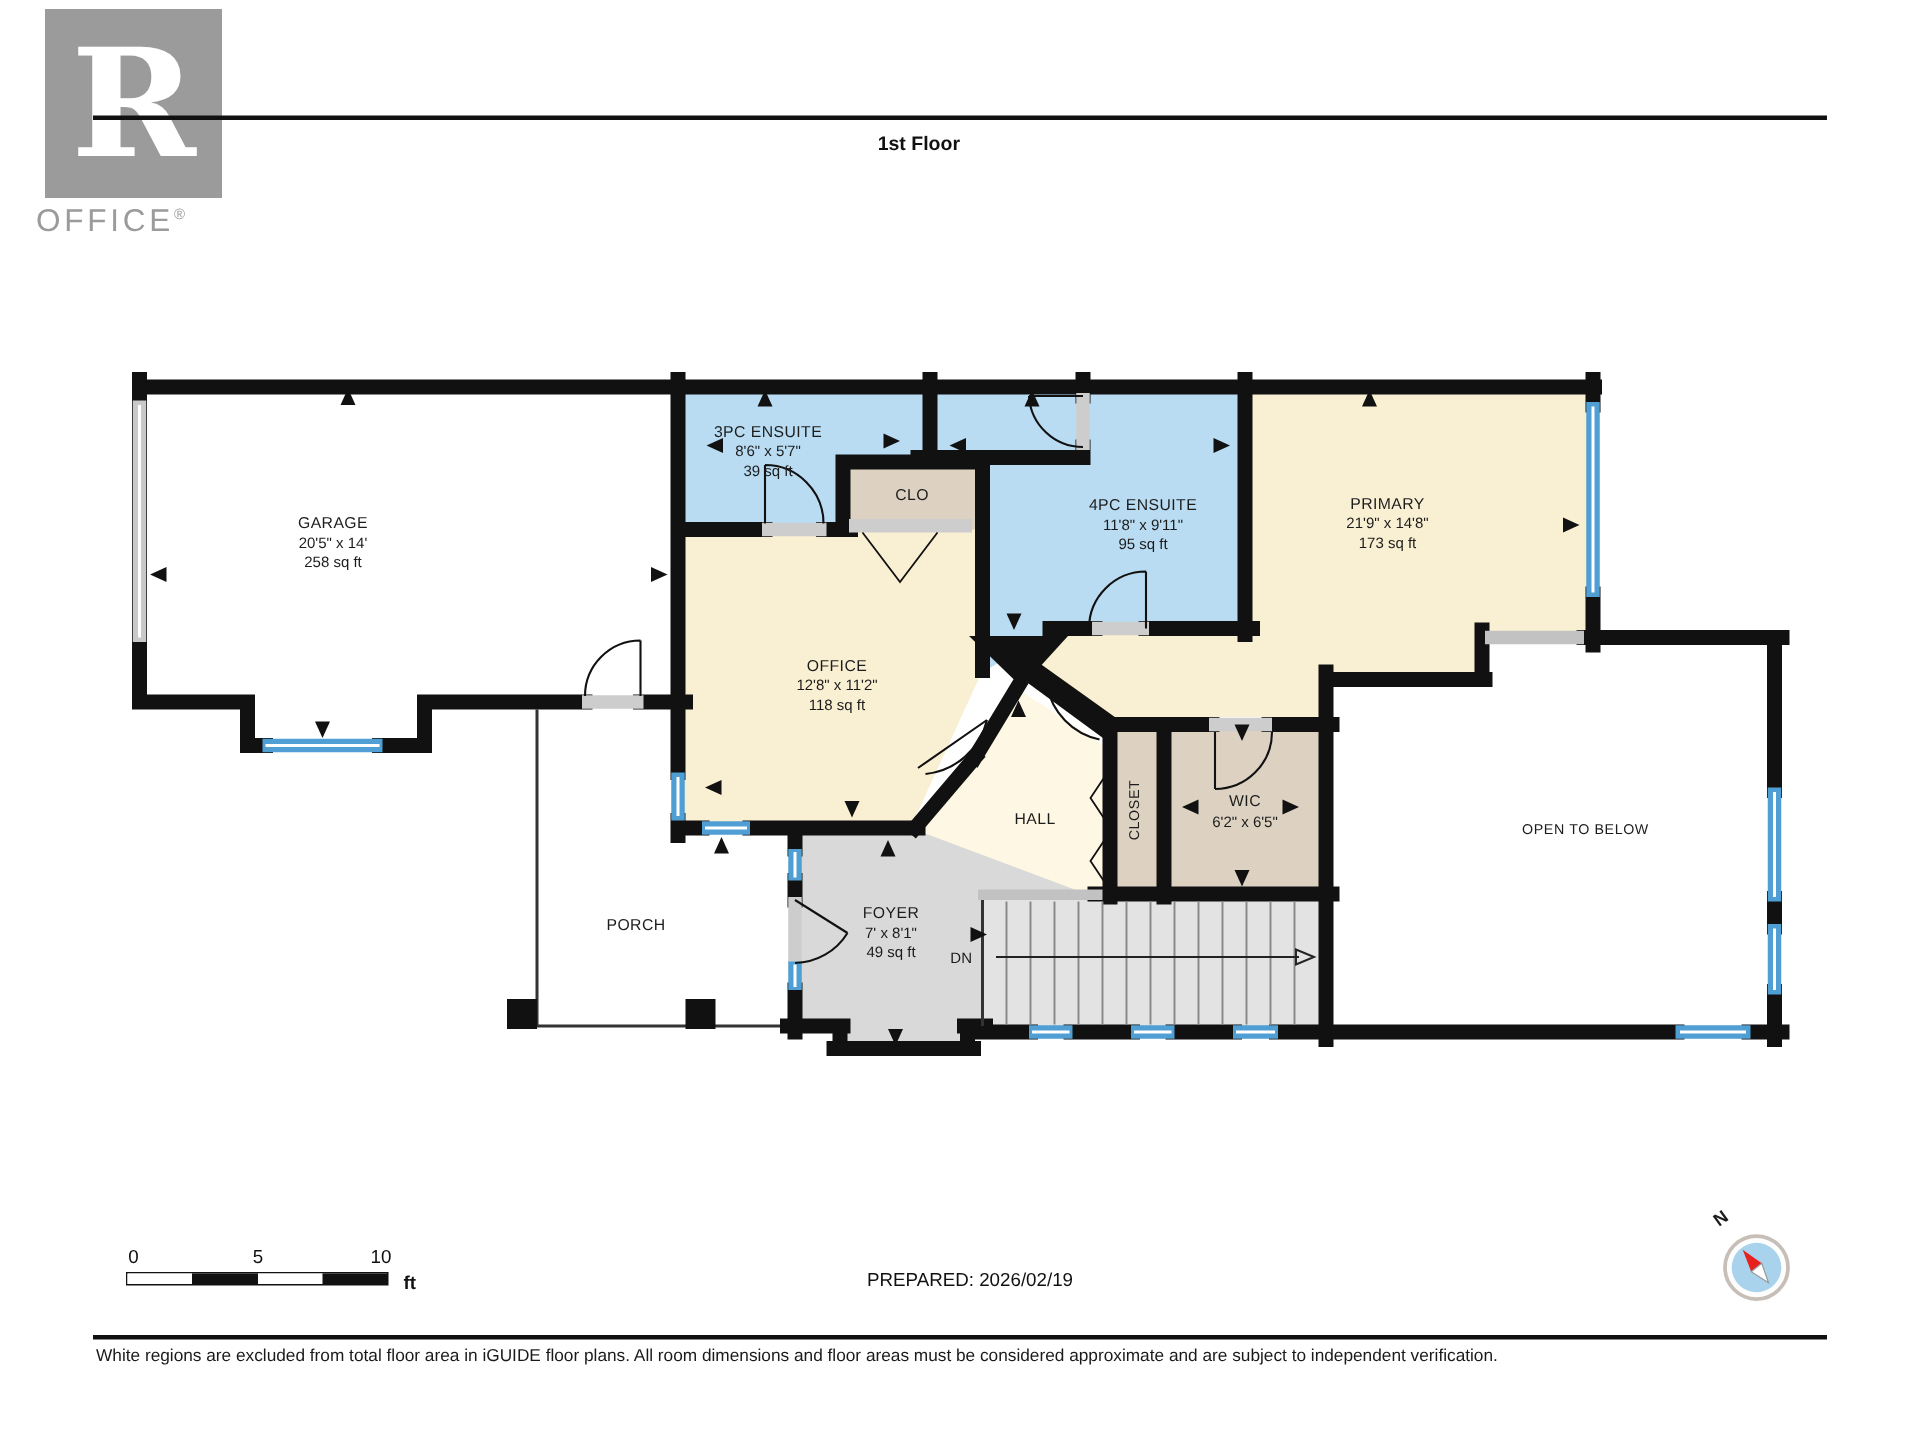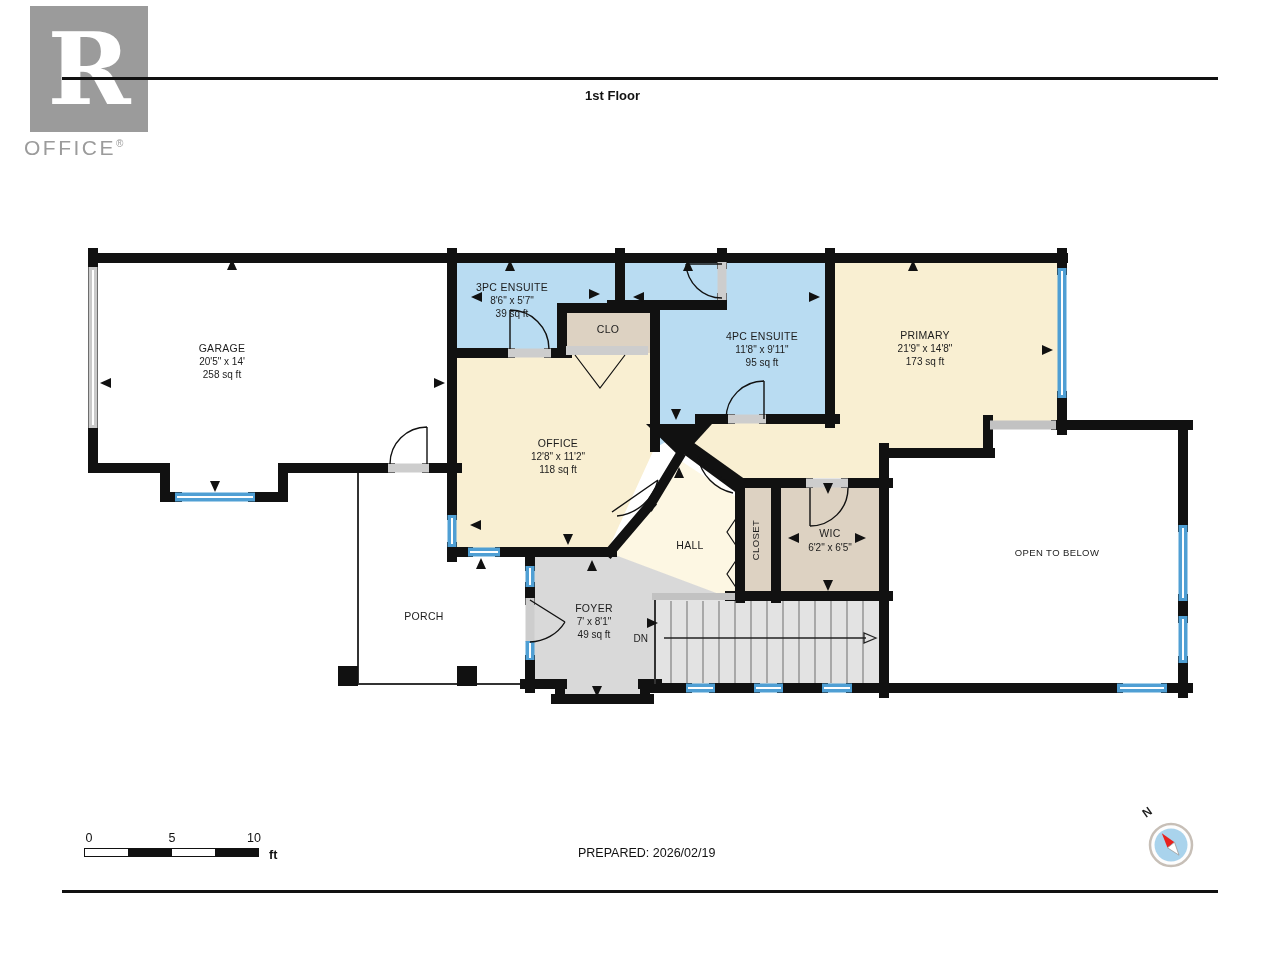--- a/index.html
+++ b/index.html
@@ -258,14 +258,15 @@
 
   <svg id="compass" width="86" height="86" viewBox="0 0 86 86">
     <circle cx="43" cy="49" r="21" fill="#fdfdfd" stroke="#c7bfb7" stroke-width="2.5"></circle>
     <circle cx="43" cy="49" r="16.5" fill="#a9d3ec"></circle>
     <polygon points="33.8,37.2 46.5,46.2 39.5,51.8" fill="#e8211d"></polygon>
     <polygon points="51,59.2 46.5,46.2 39.5,51.8" fill="#ffffff" stroke="#9a9a9a" stroke-width="0.8"></polygon>
     <text x="18" y="22" transform="rotate(-36 18 22)" style="font-size:12px;font-weight:600;">N</text>
   </svg>
 
   <div id="rule-bottom" class="rule"></div>
+  <div id="disclaimer">White regions are excluded from total floor area in iGUIDE floor plans. All room dimensions and floor areas must be considered approximate and are subject to independent verification.</div>
 
 </div>
 
 </body></html>

